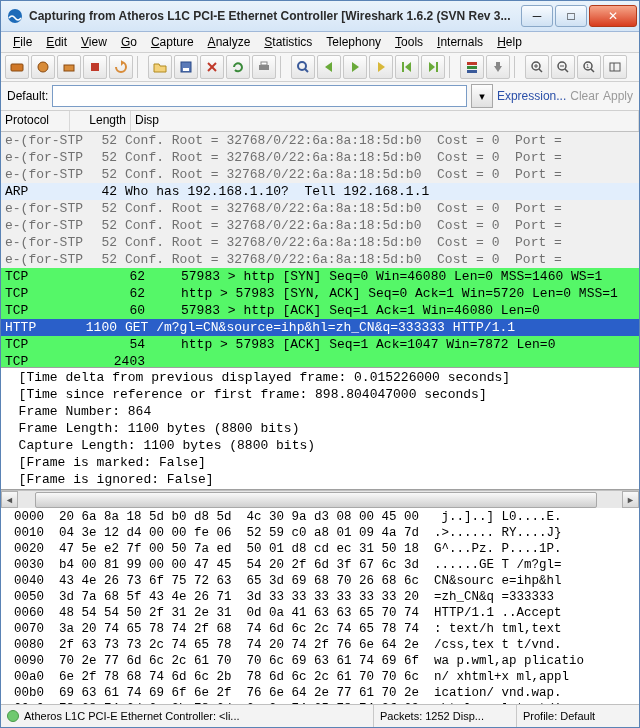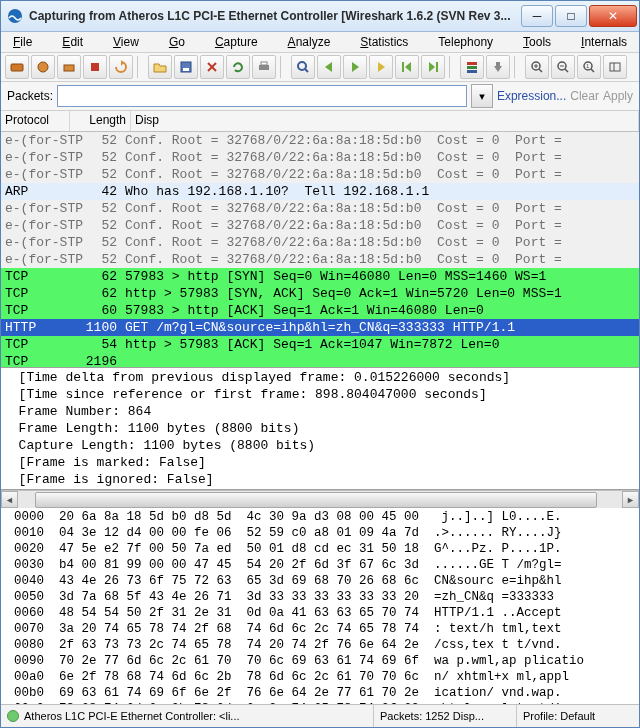--- a/index.html
+++ b/index.html
@@ -7,21 +7,21 @@
 
   
   .titlebar { height: 30px; background: linear-gradient(to bottom, #eaf3fb, #d6e6f7); display: flex; align-items: center; padding: 0 2px 0 6px; border-bottom: 1px solid #a0b8d8; }
   .titlebar .app-icon { width: 16px; height: 16px; margin-right: 6px; }
   .titlebar .title { flex: 1; color: #2b2b2b; font-size: 12px; white-space: nowrap; overflow: hidden; text-overflow: ellipsis; font-weight: bold; }
   .winbtns { display: flex; gap: 2px; }
   .winbtn { width: 30px; height: 20px; border: 1px solid #8aa8c8; border-radius: 3px; background: linear-gradient(to bottom,#f9fcff,#cfe1f3); display:flex;align-items:center;justify-content:center; font-size:12px; }
   .winbtn.close { background: linear-gradient(to bottom,#f7a68a,#d73c1e); border-color:#b23a1a; color:#fff; width:46px; }
 
   
-  .menubar { height: 20px; background: #f3f3f3; display: flex; align-items: center; padding: 0 6px; gap: 18px; border-bottom: 1px solid #d0d0d0; }
+  .menubar { height: 20px; background: #f3f3f3; display: flex; align-items: center; padding: 0 6px; gap: 2px; border-bottom: 1px solid #d0d0d0; }
   .menuitem { padding: 2px 6px; font-size: 12px; }
   .menuitem u { text-decoration: underline; }
 
   
   .toolbars { background: #f6f6f6; border-bottom: 1px solid #d0d0d0; padding: 2px 4px; display:flex; flex-wrap:wrap; gap:2px; align-items:center; }
   .tbtn { width:22px; height:22px; border:1px solid #c8c8c8; background:linear-gradient(to bottom,#fdfdfd,#e6e6e6); border-radius:2px; display:flex;align-items:center;justify-content:center; font-size:12px; }
   .tsep { width:6px; height:22px; border-left:1px solid #c8c8c8; margin:0 2px; }
 
   
   .filterbar { height:28px; background:#f6f6f6; border-bottom:1px solid #d0d0d0; display:flex; align-items:center; padding:0 6px; gap:4px; }
@@ -32,21 +32,21 @@
   .filterbar .link.disabled { color:#9a9a9a; }
 
   
   .packetlist { flex: 0 0 256px; overflow: hidden; border-bottom:1px solid #a0a0a0; background:#fff; position:relative; }
   .plheader { display:flex; height:20px; border-bottom:1px solid #c0c0c0; background:#f5f5f5; font-size:12px; }
   .plheader div { padding:2px 4px; border-right:1px solid #d8d8d8; }
   .plrows { font-family: "Consolas","Courier New",monospace; font-size:13px; line-height:17px; overflow:hidden; }
   .plrow { display:flex; height:17px; white-space:pre; }
   .plrow.gray { color:#707070; background:#f0f0f0; }
   .plrow.lightblue { background:#e2eefc; }
-  .plrow.green { background:#55f768; }
+  .plrow.green { background:#55f768;gap:28px; }
   .plrow.sel { background:#2a5fc9; color:#fff; }
   .plrow .c1, .plheader .c1 { width:60px; padding-left:4px; }
   .plrow .c2, .plheader .c2 { width:52px; text-align:right; padding-right:4px; }
   .plrow .c3, .plheader .c3 { flex:1; padding-left:4px; overflow:hidden; }
   .hscroll-trk { flex:1; position:relative; background:#e8e8e8; }
   .hscroll-thumb { position:absolute; left:210px; top:1px; height:14px; width:200px; background:linear-gradient(to bottom,#f9f9f9,#cfcfcf); border:1px solid #a8a8a8; border-radius:2px; }
   .hscroll-btn { width:17px; height:17px; background:linear-gradient(to bottom,#f9f9f9,#d9d9d9); border:1px solid #b0b0b0; box-sizing:border-box; display:flex;align-items:center;justify-content:center; font-size:9px; color:#555; }
 
   
   .details { flex: 0 0 120px; overflow:hidden; background:#fff; border-bottom:1px solid #a0a0a0; font-family:"Consolas","Courier New",monospace; font-size:13px; line-height:17px; padding:1px 2px 0 2px; white-space:pre; }
@@ -222,21 +222,21 @@
       </div>
     <div class="tbtn">
         <svg width="14" height="14">
           <rect x="2" y="3" width="10" height="8" fill="none" stroke="#555"></rect>
           <line x1="6" y1="3" x2="6" y2="11" stroke="#555"></line>
         </svg>
       </div>
   </div>
 
   <div class="filterbar">
-    <span class="lbl">Packets:</span>
+    <span class="lbl">Default:</span>
     <input type="text" value="" style="">
     <div class="ddarrow">▾</div>
     <span class="link">Expression...</span>
     <span class="link disabled">Clear</span>
     <span class="link disabled">Apply</span>
   </div>
 
   <div class="packetlist">
     <div class="plheader">
       <div class="c1">Protocol</div>
@@ -250,21 +250,21 @@
         <div class="plrow lightblue"><span class="c1">ARP</span><span class="c2">42</span><span class="c3">Who has 192.168.1.10?  Tell 192.168.1.1</span></div>
         <div class="plrow gray"><span class="c1">e-(for-STP</span><span class="c2">52</span><span class="c3">Conf. Root = 32768/0/22:6a:8a:18:5d:b0  Cost = 0  Port =</span></div>
         <div class="plrow gray"><span class="c1">e-(for-STP</span><span class="c2">52</span><span class="c3">Conf. Root = 32768/0/22:6a:8a:18:5d:b0  Cost = 0  Port =</span></div>
         <div class="plrow gray"><span class="c1">e-(for-STP</span><span class="c2">52</span><span class="c3">Conf. Root = 32768/0/22:6a:8a:18:5d:b0  Cost = 0  Port =</span></div>
         <div class="plrow gray"><span class="c1">e-(for-STP</span><span class="c2">52</span><span class="c3">Conf. Root = 32768/0/22:6a:8a:18:5d:b0  Cost = 0  Port =</span></div>
         <div class="plrow green"><span class="c1">TCP</span><span class="c2">62</span><span class="c3">57983 &gt; http [SYN] Seq=0 Win=46080 Len=0 MSS=1460 WS=1</span></div>
         <div class="plrow green"><span class="c1">TCP</span><span class="c2">62</span><span class="c3">http &gt; 57983 [SYN, ACK] Seq=0 Ack=1 Win=5720 Len=0 MSS=1</span></div>
         <div class="plrow green"><span class="c1">TCP</span><span class="c2">60</span><span class="c3">57983 &gt; http [ACK] Seq=1 Ack=1 Win=46080 Len=0</span></div>
         <div class="plrow sel"><span class="c1">HTTP</span><span class="c2">1100</span><span class="c3">GET /m?gl=CN&amp;source=ihp&amp;hl=zh_CN&amp;q=333333 HTTP/1.1</span></div>
         <div class="plrow green"><span class="c1">TCP</span><span class="c2">54</span><span class="c3">http &gt; 57983 [ACK] Seq=1 Ack=1047 Win=7872 Len=0</span></div>
-        <div class="plrow green"><span class="c1">TCP</span><span class="c2">2196</span></div>
+        <div class="plrow green"><span class="c1">TCP</span><span class="c2">2403</span></div>
       </div>
 
   </div>
 
   <div class="details" id="details">  [Time delta from previous displayed frame: 0.015226000 seconds]
   [Time since reference or first frame: 898.804047000 seconds]
   Frame Number: 864
   Frame Length: 1100 bytes (8800 bits)
   Capture Length: 1100 bytes (8800 bits)
   [Frame is marked: False]

